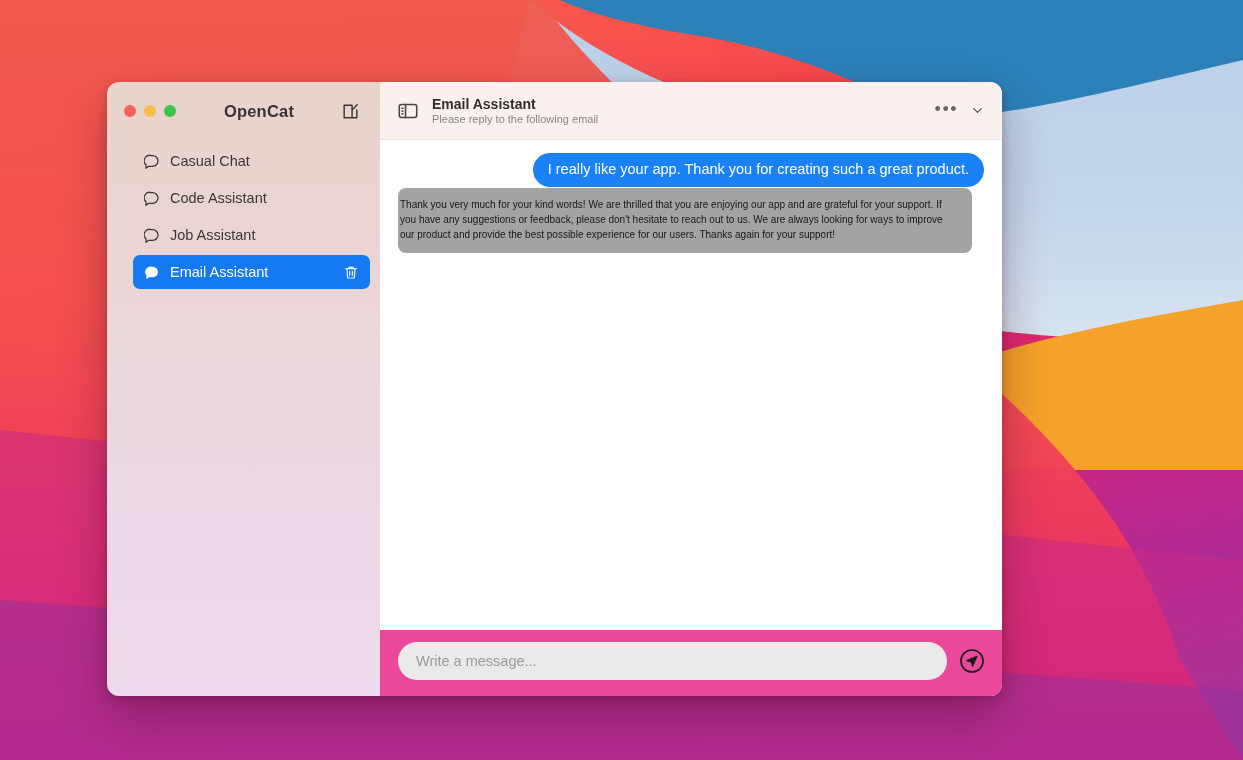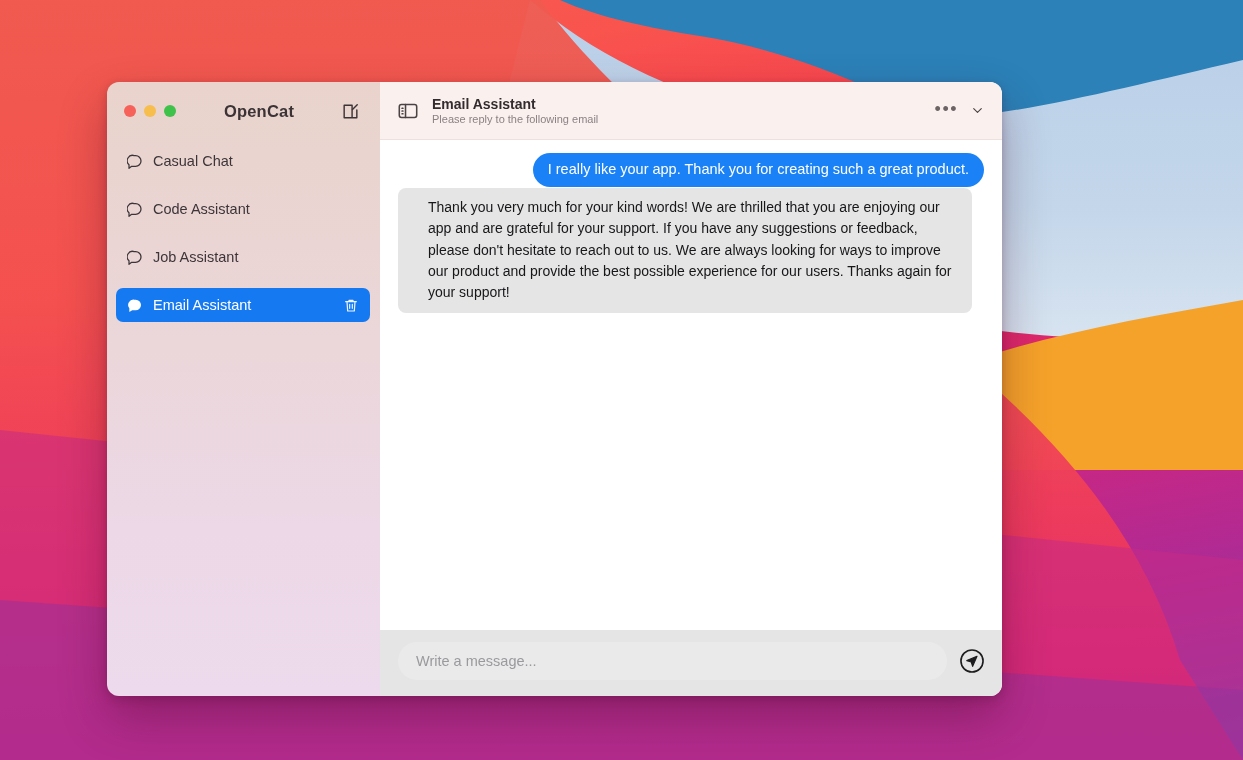--- a/index.html
+++ b/index.html
@@ -69,21 +69,21 @@
     color: #3b3335;
     letter-spacing: .2px;
     margin-left: 4px;
   }
   .compose-btn {
     width: 24px; height: 24px;
     display: flex; align-items: center; justify-content: center;
     cursor: pointer;
   }
 
-  .sidebar-list { padding: 4px 10px 0 9px; display: flex; flex-direction: column; gap: 14px; }
+  .sidebar-list { padding: 4px 10px 0 26px; display: flex; flex-direction: column; gap: 3px; }
   .side-item {
     height: 34px;
     display: flex;
     align-items: center;
     gap: 10px;
     padding: 0 11px;
     border-radius: 7px;
     cursor: pointer;
     color: #3d3539;
     font-size: 14.5px;
@@ -137,37 +137,37 @@
   .bubble-user {
     background: #1a82f6;
     color: #ffffff;
     font-size: 14.5px;
     line-height: 1.45;
     padding: 6px 15px 7px 15px;
     border-radius: 17px;
     max-width: 86%;
   }
   .bubble-assistant {
-    background: #e5e5e5;
+    background: #a3a3a3;
     color: #17171a;
-    font-size: 14px;
+    font-size: 10px;
     line-height: 1.52;
-    padding: 9px 14px 10px 30px;
+    padding: 9px 14px 10px 2px;
     border-radius: 8px;
     max-width: 98%;
   }
 
   
   .composer {
     flex-shrink: 0;
     padding: 12px 16px 16px 18px;
     display: flex;
     align-items: center;
     gap: 11px;
-    background: #e5e5e5;
+    background: #ec4899;
   }
   .msg-input {
     flex: 1;
     height: 38px;
     background: #eaeaea;
     border: none;
     border-radius: 19px;
     padding: 0 18px;
     font-family: "Liberation Sans", sans-serif;
     font-size: 14.5px;

